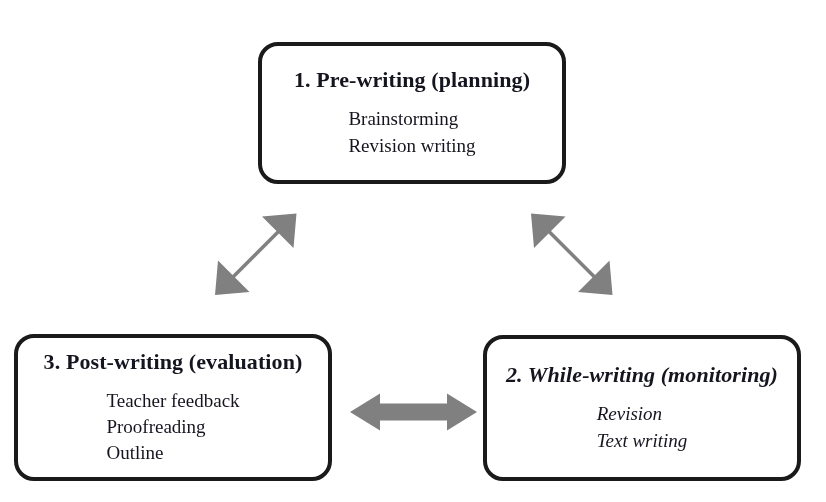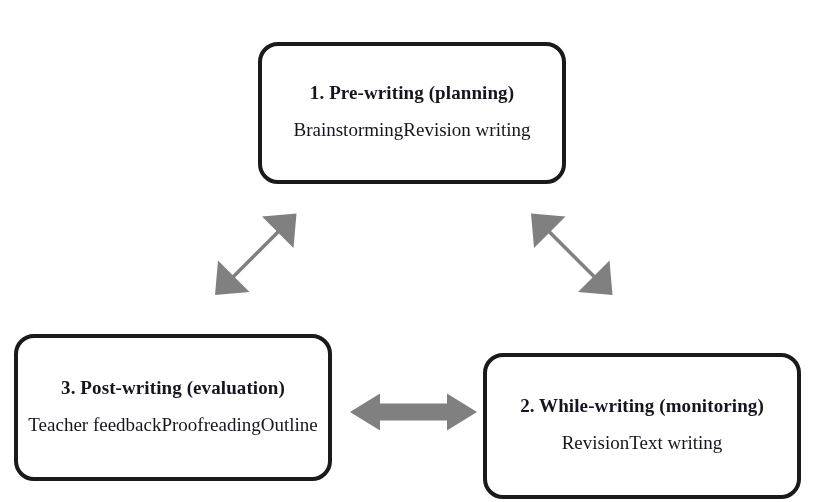--- a/index.html
+++ b/index.html
@@ -22,41 +22,41 @@
     border: 4px solid #1a1a1a;
     border-radius: 20px;
     display: flex;
     flex-direction: column;
     align-items: center;
     justify-content: center;
     color: #15151f;
   }
   .node-title {
     font-weight: bold;
-    font-size: 19px;
+    font-size: 22px;
     letter-spacing: 0.1px;
     white-space: nowrap;
     color: #15151f;
   }
   .node-lines {
     margin-top: 13px;
     display: flex;
-    flex-direction: row;
+    flex-direction: column;
   }
   .node-line {
     font-size: 19px;
     line-height: 1.38;
     white-space: nowrap;
     color: #15151f;
   }
 
   
   #node-prewriting  { left: 258px; top: 42px;  width: 308px; height: 142px; }
   #node-postwriting { left: 14px;  top: 334px; width: 318px; height: 147px; }
-  #node-whilewriting{ left: 483px; top: 353px; width: 318px; height: 146px; }
+  #node-whilewriting{ left: 483px; top: 335px; width: 318px; height: 146px; font-style: italic; }
 
   .arrow-layer {
     position: absolute;
     left: 0;
     top: 0;
     width: 826px;
     height: 502px;
     pointer-events: none;
   }
 </style>

